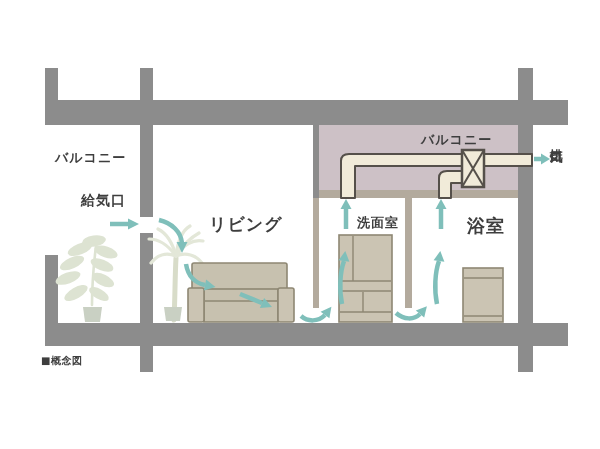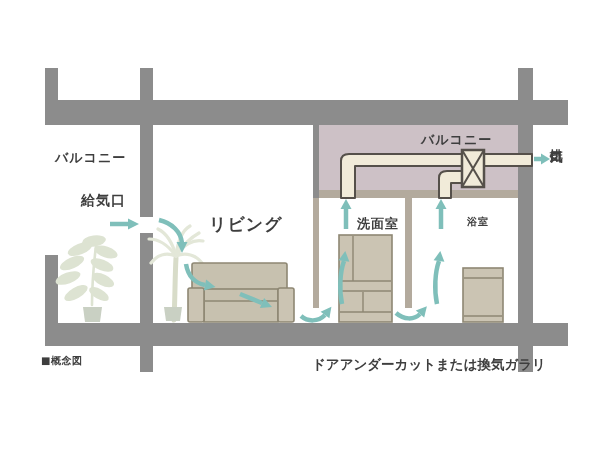--- a/index.html
+++ b/index.html
@@ -171,20 +171,19 @@
     </g>
     <g>
       <line class="arrow" x1="534" y1="159" x2="541" y2="159"></line>
       <polygon class="ahead" points="541,153.5 541,164.5 550,159"></polygon>
     </g>
   </svg>
 
   <div class="label" style="left:55px;top:151px;font-size:13px;">バルコニー</div>
   <div class="label" style="left:81px;top:193px;font-size:14px;text-align:right;">給気口</div>
   <div class="label" style="left:209px;top:216px;font-size:17px;">リビング</div>
-  <div class="label" style="left:357px;top:217px;font-size:13px;">洗面室</div>
-  <div class="label" style="left:467px;top:217px;font-size:10px;">浴室</div>
+  <div class="label" style="left:357px;top:217px;font-size:13px;font-family:Liberation Mono, monospace;">洗面室</div>
+  <div class="label" style="left:467px;top:217px;font-size:18px;">浴室</div>
   <div class="label" style="left:421px;top:133px;font-size:13px;">バルコニー</div>
   <div class="label vert" style="left:549px;top:138px;font-size:13px;">排気口</div>
   <div class="label" style="left:41px;top:356px;font-size:10px;letter-spacing:0.5px;">■概念図</div>
-  <div class="label" style="left:312px;top:357px;font-size:13.5px;letter-spacing:0px;">ドアアンダーカットまたは換気ガラリ</div>
 
 </div>
 
 </body></html>

